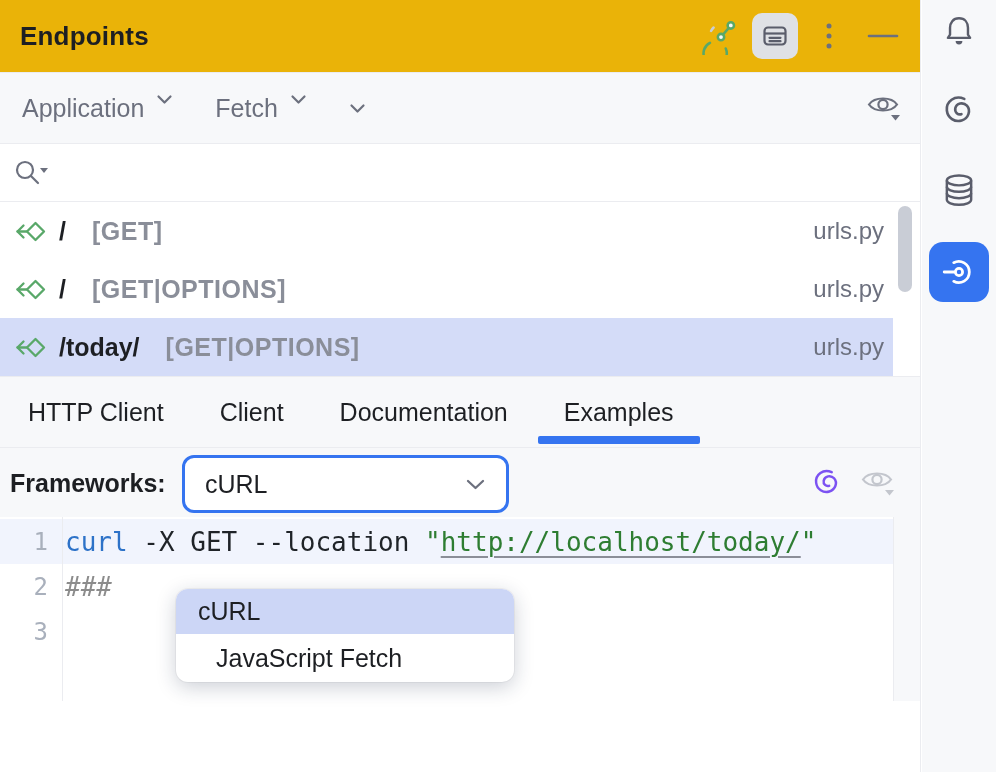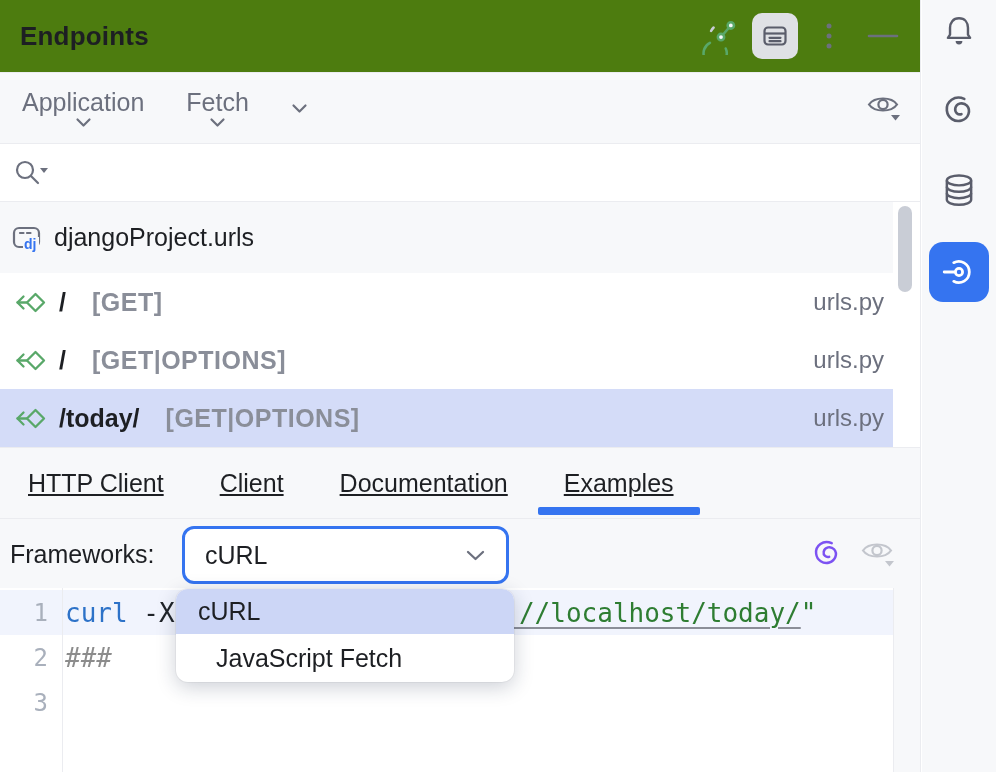--- a/index.html
+++ b/index.html
@@ -8,31 +8,31 @@
     font-family:"Liberation Sans", sans-serif;
     background:#ffffff; color:#1d1f23; overflow:hidden;
     -webkit-font-smoothing:antialiased;
   }
   .app { position:relative; width:996px; height:772px; background:#ffffff; }
 
   
   .main { position:absolute; left:0; top:0; width:921px; height:772px;
           border-right:1px solid #ebecf0; background:#fff; }
 
-  .sec-header { height:73px; background:#4d7c0f; border-bottom:1px solid #ebecf0;
+  .sec-header { height:73px; background:#eab308; border-bottom:1px solid #ebecf0;
                 display:flex; align-items:center; padding:0 14px 0 20px; }
   .panel-title { font-size:26px; font-weight:700; color:#1d1f23; letter-spacing:.2px; }
   .header-actions { margin-left:auto; display:flex; align-items:center; gap:8px; }
   .icon-btn { display:flex; align-items:center; justify-content:center;
               width:46px; height:46px; border-radius:10px; cursor:pointer; }
   .icon-btn.active { background:#dfe1e5; }
 
   .sec-filters { height:71px; background:#f7f8fa; border-bottom:1px solid #ebecf0;
                  display:flex; align-items:center; padding-left:22px; gap:42px; position:relative; }
-  .filter { display:flex; align-items:center; color:#6c707e; font-size:25px; cursor:pointer;flex-direction:column; }
+  .filter { display:flex; align-items:flex-start; gap:12px; color:#6c707e; font-size:25px; cursor:pointer; }
   .filters-eye { position:absolute; right:16px; top:50%; transform:translateY(-50%); cursor:pointer; }
 
   .sec-search { height:58px; background:#ffffff; border-bottom:1px solid #ebecf0;
                 display:flex; align-items:center; padding-left:12px; }
   .search-input { border:none; outline:none; background:transparent; font-size:25px;
                   flex:1; margin-left:8px; color:#1d1f23; }
 
   .row-group { height:71px; display:flex; align-items:center; padding-left:12px; gap:10px;
                background:linear-gradient(to right,#f7f8fa 0,#f7f8fa 893px,#ffffff 893px);
                font-size:25px; color:#1d1f23; cursor:pointer; }
@@ -41,27 +41,27 @@
             position:relative; font-size:25px; cursor:pointer; background:#ffffff; }
   .ep-row.selected { background:linear-gradient(to right,#d4dcf8 0,#d4dcf8 893px,#ffffff 893px); }
   .ep-row .ep-icon { margin-right:12px; flex:none; display:flex; }
   .ep-path { font-weight:600; color:#1d1f23; }
   .ep-methods { font-weight:700; color:#8a8e99; margin-left:26px; letter-spacing:.5px; }
   .ep-file { position:absolute; right:36px; color:#6c707e; font-size:24px; font-weight:400; }
 
   .sec-tabs { height:72px; background:#f7f8fa; border-top:1px solid #ebecf0;
               border-bottom:1px solid #ebecf0; display:flex; align-items:stretch; }
   .tab { position:relative; display:flex; align-items:center; padding:0 28px;
-         font-size:25px; color:#1d1f23; cursor:pointer;text-decoration:underline; }
+         font-size:25px; color:#1d1f23; cursor:pointer; }
   .tab.active::after { content:""; position:absolute; left:2px; right:2px; bottom:3px;
                        height:8px; background:#3574f0; border-radius:2px; }
 
   .sec-frameworks { height:69px; background:#f7f8fa; position:relative; }
   .fw-label { position:absolute; left:10px; top:50%; transform:translateY(-50%);
-              font-size:25px; color:#1d1f23; }
+              font-size:25px; color:#1d1f23;font-weight:bold; }
   .fw-select { position:absolute; left:182px; top:7px; width:327px; height:58px;
                background:#ffffff; border:3px solid #3574f0; border-radius:12px;
                display:flex; align-items:center; padding:0 20px; cursor:pointer; }
   .fw-select-value { font-size:25px; color:#1d1f23; }
   .fw-select .chev { margin-left:auto; display:flex; }
   .fw-ai { position:absolute; left:810px; top:50%; transform:translateY(-50%); cursor:pointer; }
   .fw-eye { position:absolute; left:858px; top:50%; transform:translateY(-50%); cursor:pointer; }
 
   .sec-code { height:184px; background:#ffffff; position:relative; padding-top:2px; }
   .caret-line { position:absolute; left:0; top:2px; width:893px; height:45px; background:#f1f4fd; }
@@ -176,29 +176,20 @@
     <div class="sec-search">
       <svg width="38" height="30" viewBox="0 0 38 30">
         <circle cx="13" cy="12" r="8" fill="none" stroke="#6c707e" stroke-width="2.2"></circle>
         <path d="M19 18 L26 25" stroke="#6c707e" stroke-width="2.2" stroke-linecap="round"></path>
         <path d="M28 10 h8 l-4 5 z" fill="#6c707e"></path>
       </svg>
       <input class="search-input" type="text" placeholder="" style="">
     </div>
 
     <div>
-      <div class="row-group">
-        <svg width="32" height="31" viewBox="0 0 32 31">
-          <rect x="2" y="6" width="25" height="19" rx="5" fill="none" stroke="#6c707e" stroke-width="2.2"></rect>
-          <path d="M8 11 h3.5 M15 11 h3.5" stroke="#6c707e" stroke-width="2.2" stroke-linecap="round"></path>
-          <rect x="11" y="15" width="16" height="14" fill="#f7f8fa"></rect>
-          <text x="12" y="27" font-family="Liberation Sans, sans-serif" font-size="14" font-weight="700" fill="#3574f0">dj</text>
-        </svg>
-        <span>djangoProject.urls</span>
-      </div>
 
       <div class="ep-row">
         <span class="ep-icon">
           <svg width="33" height="27" viewBox="0 0 33 27">
             <path d="M9.5 7.5 L3.5 13.5 L9.5 19.5" fill="none" stroke="#59a869" stroke-width="2.3" stroke-linecap="round" stroke-linejoin="round"></path>
             <path d="M3.5 13.5 H12.5" stroke="#59a869" stroke-width="2.3" stroke-linecap="round"></path>
             <path d="M21.5 5 L30 13.5 L21.5 22 L13 13.5 Z" fill="none" stroke="#59a869" stroke-width="2.3" stroke-linejoin="round"></path>
           </svg>
         </span>
         <span class="ep-path">/</span>

